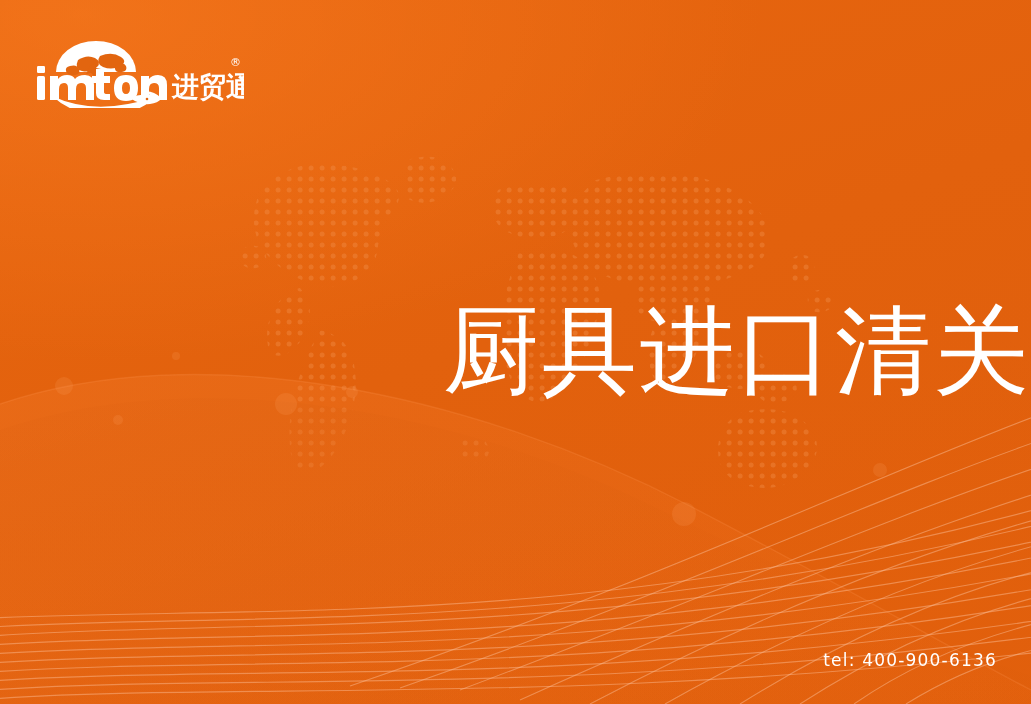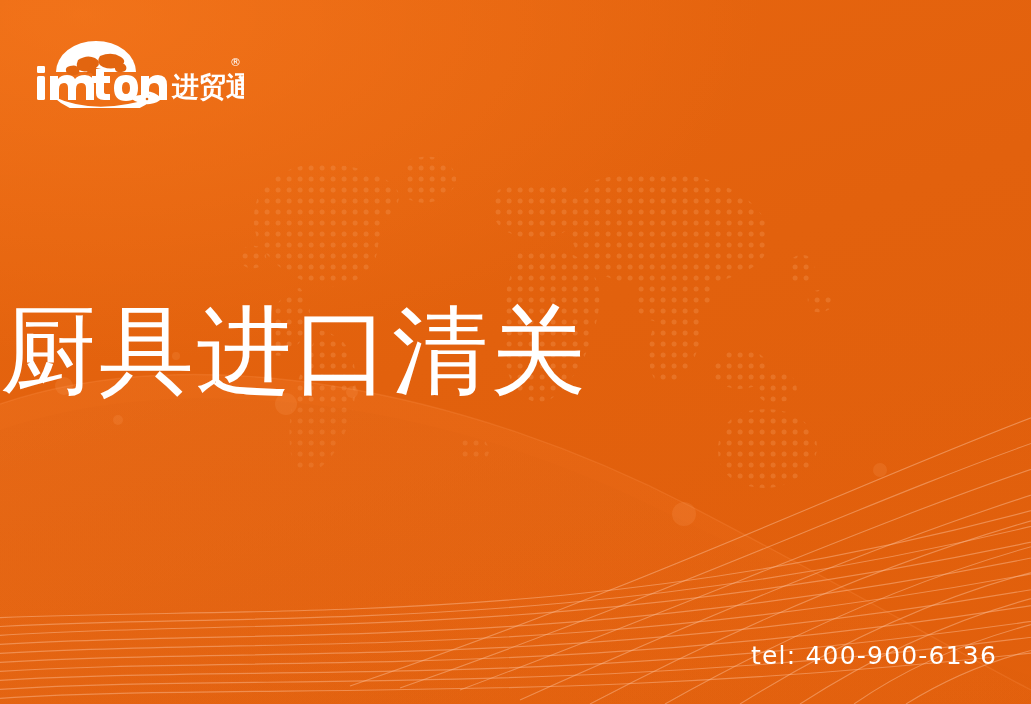--- a/index.html
+++ b/index.html
@@ -48,39 +48,39 @@
     height: 78px;
   }
   .logo svg { display: block; width: 210px; height: 78px; }
 
   
   .headline {
     position: absolute;
     left: 0;
     right: 0;
     top: 228px;
-    text-align: left;
+    text-align: right;
     color: #ffffff;
     font-family: "DejaVu Sans", "Liberation Sans", sans-serif;
     font-weight: 300;
     font-size: 96px;
     line-height: 118px;
     letter-spacing: 2px;
     white-space: nowrap;
   }
   .headline .line { display: block; }
 
   
   .tel {
     position: absolute;
     right: 34px;
     bottom: 34px;
     color: #ffffff;
     font-family: "DejaVu Sans", "Liberation Sans", sans-serif;
-    font-size: 25px;
+    font-size: 17px;
     font-weight: 400;
     letter-spacing: 1.2px;
     white-space: nowrap;
   }
 </style>
 </head>
 <body>
 
 <div class="banner">
 

